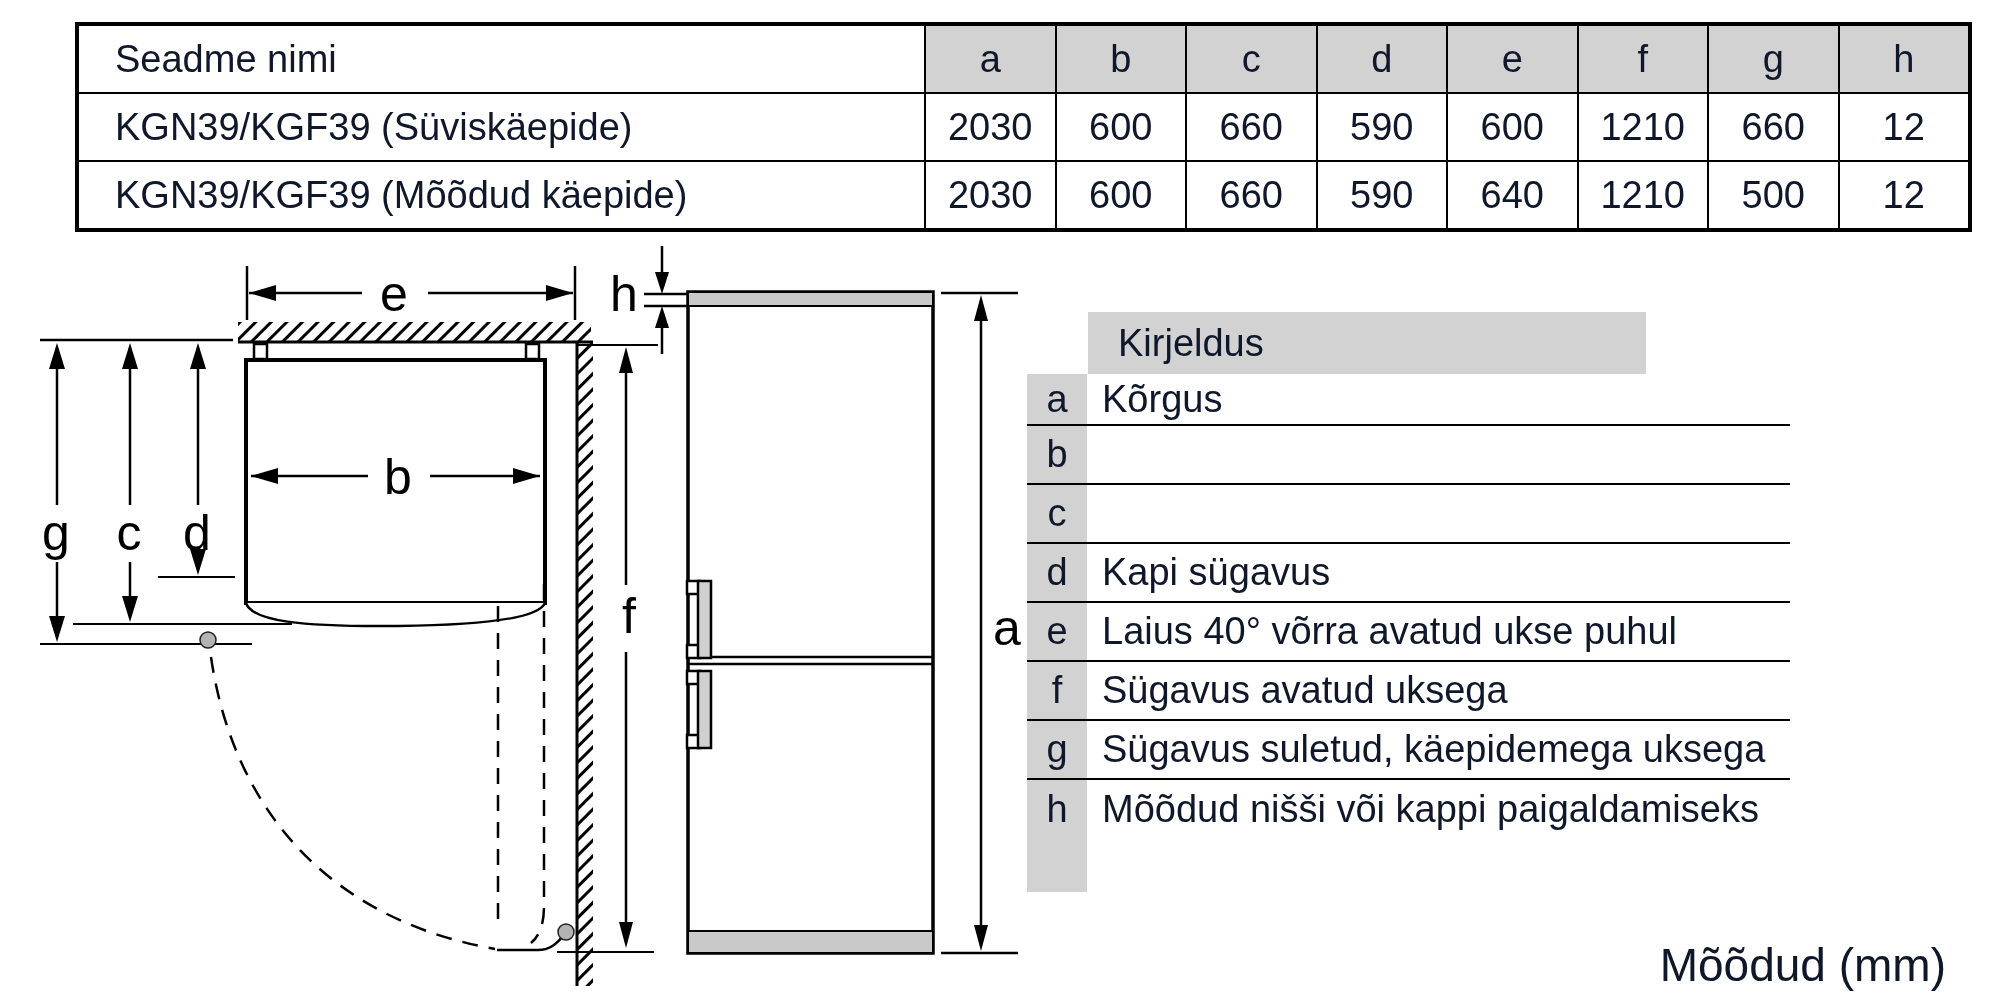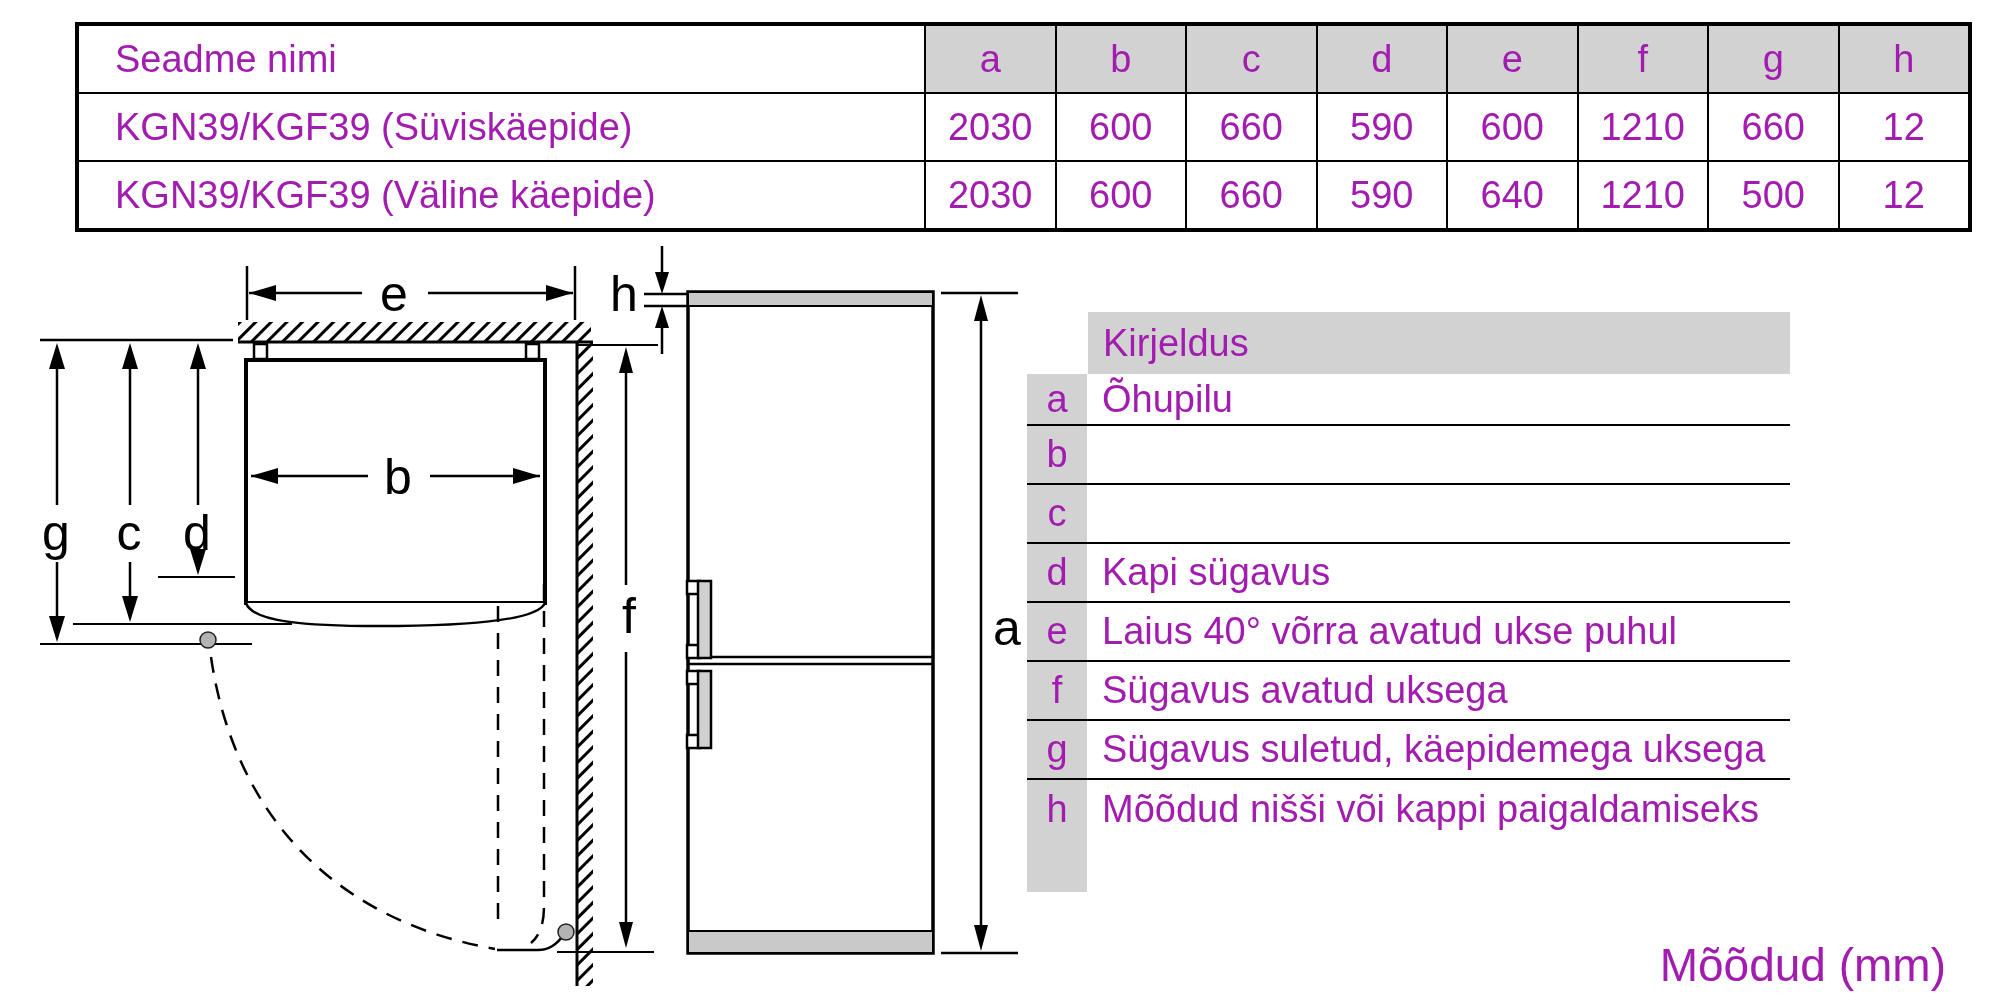--- a/index.html
+++ b/index.html
@@ -1,30 +1,30 @@
 <!DOCTYPE html>
 <html><head>
 <meta charset="utf-8">
 <style>
   html,body{margin:0;padding:0;background:#fff;}
   #canvas{position:relative;width:2000px;height:1000px;background:#ffffff;overflow:hidden;
-          font-family:"Liberation Sans",sans-serif;color:#a21caf;}
+          font-family:"Liberation Sans",sans-serif;color:#0f172a;}
 
   
   table.dim-table{position:absolute;left:75px;top:22px;border-collapse:collapse;
                   table-layout:fixed;border:4px solid #000;}
   table.dim-table th,table.dim-table td{border:2.5px solid #000;height:66px;padding:0;
                   font-size:38px;font-weight:400;text-align:center;vertical-align:middle;}
   table.dim-table .name-cell{width:809px;text-align:left;padding-left:36px;}
   table.dim-table th.dim-h{width:128.5px;background:#d2d2d2;}
 
   
   .legend{position:absolute;left:1027px;top:312px;width:763px;height:580px;font-size:38px;}
-  .legend-header{position:absolute;left:61px;top:0;width:702px;height:62px;background:#d2d2d2;
-                 display:flex;align-items:center;padding-left:15px;box-sizing:border-box;}
+  .legend-header{position:absolute;left:61px;top:0;width:558px;height:62px;background:#d2d2d2;
+                 display:flex;align-items:center;padding-left:30px;box-sizing:border-box;}
   .legend-graycol{position:absolute;left:0;top:62px;width:60px;height:518px;background:#d2d2d2;}
   .legend-row{position:absolute;left:0;width:763px;display:flex;align-items:center;box-sizing:border-box;}
   .legend-row.sep{border-bottom:2.5px solid #000;}
   .legend-key{width:60px;text-align:center;flex:none;}
   .legend-desc{padding-left:15px;flex:1;}
 
   
   .units{position:absolute;right:54px;top:938px;font-size:46px;}
 
   svg text{font-family:"Liberation Sans",sans-serif;font-size:50px;fill:#000;}
@@ -52,21 +52,21 @@
       <td>2030</td>
       <td>600</td>
       <td>660</td>
       <td>590</td>
       <td>600</td>
       <td>1210</td>
       <td>660</td>
       <td>12</td>
     </tr>
     <tr>
-      <td class="name-cell">KGN39/KGF39 (Väline käepide)</td>
+      <td class="name-cell">KGN39/KGF39 (Mõõdud käepide)</td>
       <td>2030</td>
       <td>600</td>
       <td>660</td>
       <td>590</td>
       <td>640</td>
       <td>1210</td>
       <td>500</td>
       <td>12</td>
     </tr>
   </tbody>
@@ -197,21 +197,21 @@
       <text x="993" y="645" text-anchor="start">a</text>
     </g>
   </svg>
 
   <div class="legend">
     <div class="legend-header">Kirjeldus</div>
     <div class="legend-graycol"></div>
 
     <div class="legend-row sep" style="top:62px;height:52px;">
       <span class="legend-key">a</span>
-      <span class="legend-desc">Õhupilu</span>
+      <span class="legend-desc">Kõrgus</span>
     </div>
     <div class="legend-row sep" style="top:114px;height:59px;">
       <span class="legend-key">b</span>
     </div>
     <div class="legend-row sep" style="top:173px;height:59px;">
       <span class="legend-key">c</span>
     </div>
     <div class="legend-row sep" style="top:232px;height:59px;">
       <span class="legend-key">d</span>
       <span class="legend-desc">Kapi sügavus</span>

